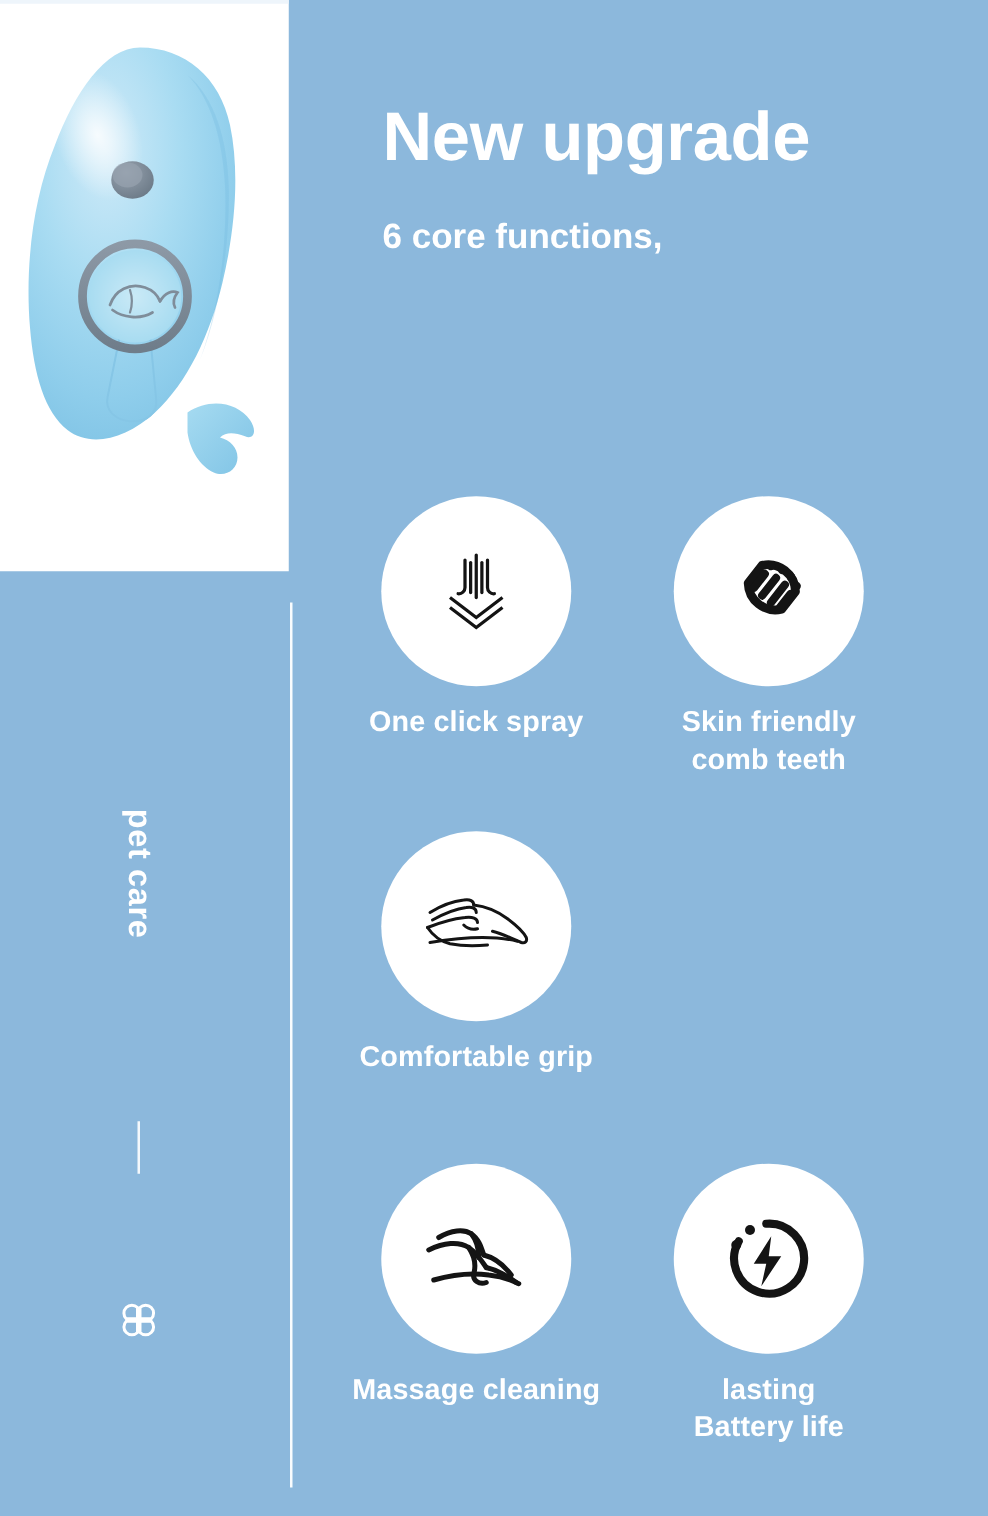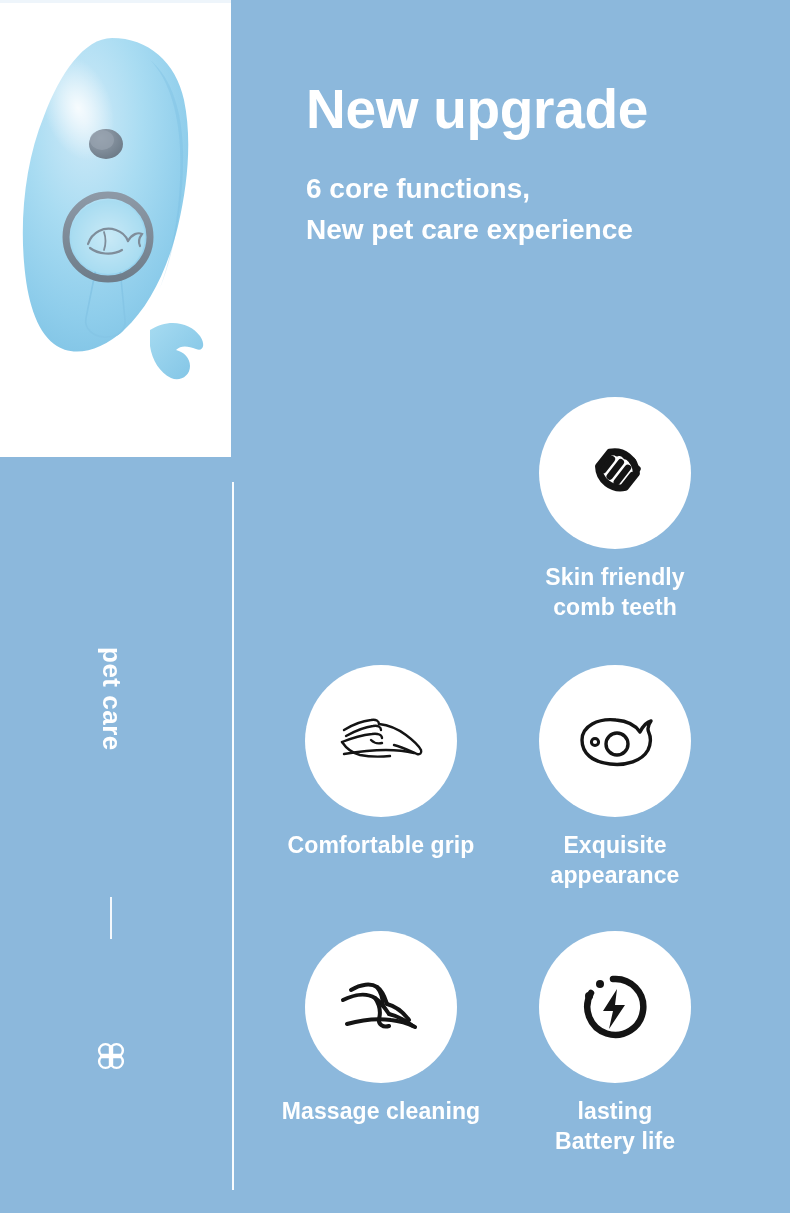--- a/index.html
+++ b/index.html
@@ -161,25 +161,44 @@
         <path d="M24 22 L24 13 A6.2 6.2 0 1 1 33 22 Z"></path>
         <path d="M22 24 L22 33 A6.2 6.2 0 1 1 13 24 Z"></path>
         <path d="M24 24 L24 33 A6.2 6.2 0 1 0 33 24 Z"></path>
       </g>
     </svg>
   </div>
 
   <div class="headline">New upgrade</div>
   <div class="subtitle">
     <div>6 core functions,</div>
-    <div>New pet care experience</div>
   </div>
 
   <div class="features">
 
+    <div class="feat c0">
+      <div class="bubble">
+        <svg width="78" height="78" viewBox="0 0 78 78">
+          <g fill="none" stroke="#141414" stroke-width="2.6" stroke-linecap="round">
+            <path d="M39 10 L39 44"></path>
+            <path d="M30 14 L30 36 A5 5 0 0 1 24.5 41"></path>
+            <path d="M48 14 L48 36 A5 5 0 0 0 53.5 41"></path>
+            <path d="M34.5 16 L34.5 40"></path>
+            <path d="M43.5 16 L43.5 40"></path>
+          </g>
+          <g fill="none" stroke="#141414" stroke-width="2.6" stroke-linejoin="miter">
+            <path d="M18 44 L39 60 L60 44"></path>
+            <path d="M18 52 L39 68 L60 52"></path>
+          </g>
+        </svg>
+      </div>
+      <div class="caption">
+        <span>One click spray</span>
+      </div>
+    </div>
 
     <div class="feat c2">
       <div class="bubble">
         <svg width="86" height="70" viewBox="0 0 86 70">
           <g fill="none" stroke="#141414" stroke-width="2.4" stroke-linecap="round" stroke-linejoin="round">
             <path d="M6 24 C14 19 24 15 33 14 C38 13 41 15 41 18"></path>
             <path d="M8 30 C17 25 27 21 35 20 C40 19 43 21 43 24"></path>
             <path d="M4 36 C14 32 25 29 34 28 C40 27 44 29 44 32"></path>
             <path d="M41 18 C50 19 60 23 68 29 C76 35 81 40 83 44
                      C84 47 82 49 79 48 C72 45 64 41 56 39"></path>
@@ -213,36 +232,20 @@
             </g>
           </g>
         </svg>
       </div>
       <div class="caption">
         <span>Skin friendly</span>
         <span class="l2">comb teeth</span>
       </div>
     </div>
 
-    <div class="feat c3">
-      <div class="bubble">
-        <svg width="86" height="70" viewBox="0 0 86 70">
-          <path d="M10 34 C10 20 26 12 44 14 C56 15 64 20 68 26
-                   C71 20 75 16 79 15 C76 19 75 23 77 27
-                   C79 31 79 38 76 44 C70 55 54 60 38 58
-                   C20 56 10 47 10 34 Z" fill="none" stroke="#141414" stroke-width="3.4" stroke-linejoin="round"></path>
-          <circle cx="23" cy="36" r="3.6" fill="none" stroke="#141414" stroke-width="3"></circle>
-          <circle cx="45" cy="38" r="11" fill="none" stroke="#141414" stroke-width="3.4"></circle>
-        </svg>
-      </div>
-      <div class="caption">
-        <span>Exquisite</span>
-        <span class="l2">appearance</span>
-      </div>
-    </div>
 
     <div class="feat c4">
       <div class="bubble">
         <svg width="88" height="66" viewBox="0 0 88 66">
           <g fill="none" stroke="#141414" stroke-width="4" stroke-linecap="round" stroke-linejoin="round">
             <path d="M14 16 C24 10 34 9 40 13 C46 17 48 24 50 30"></path>
             <path d="M6 26 C18 20 30 19 38 24 C44 28 48 34 52 40"></path>
             <path d="M50 30 C58 32 66 38 72 46"></path>
             <path d="M52 40 C60 42 68 46 76 52"></path>
             <path d="M10 50 C24 46 40 44 54 46 C64 47 72 50 78 53"></path>

